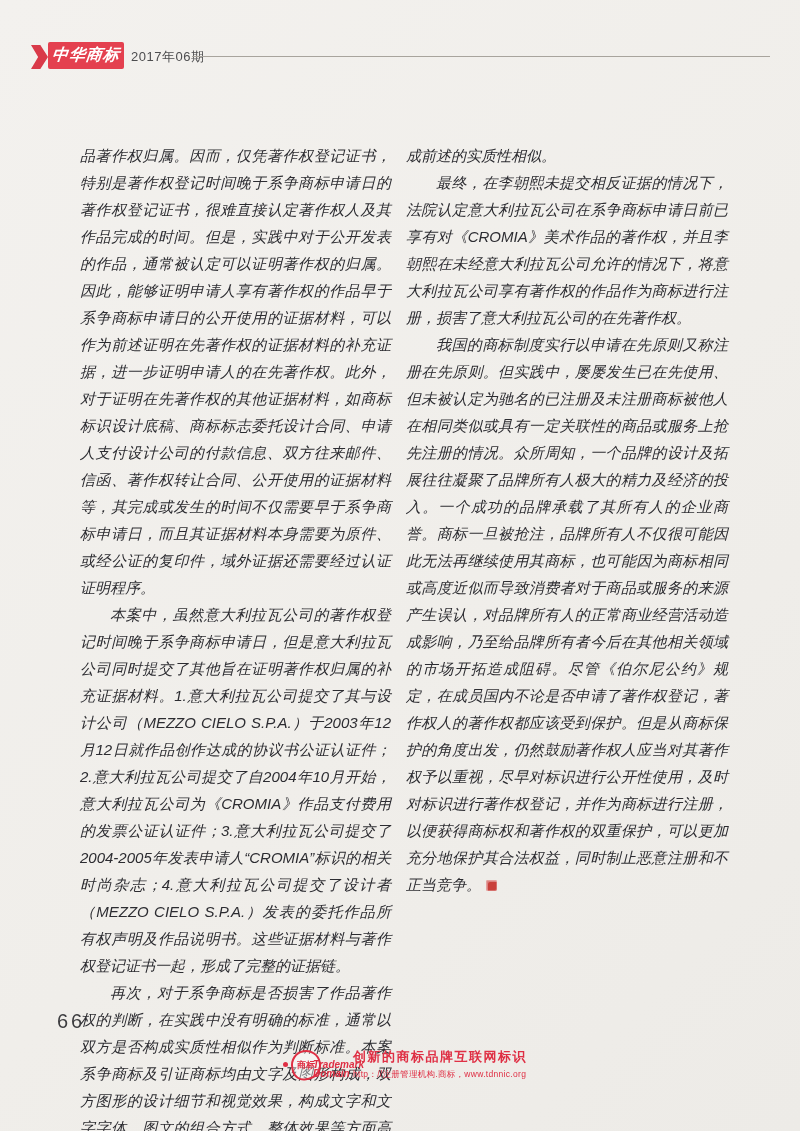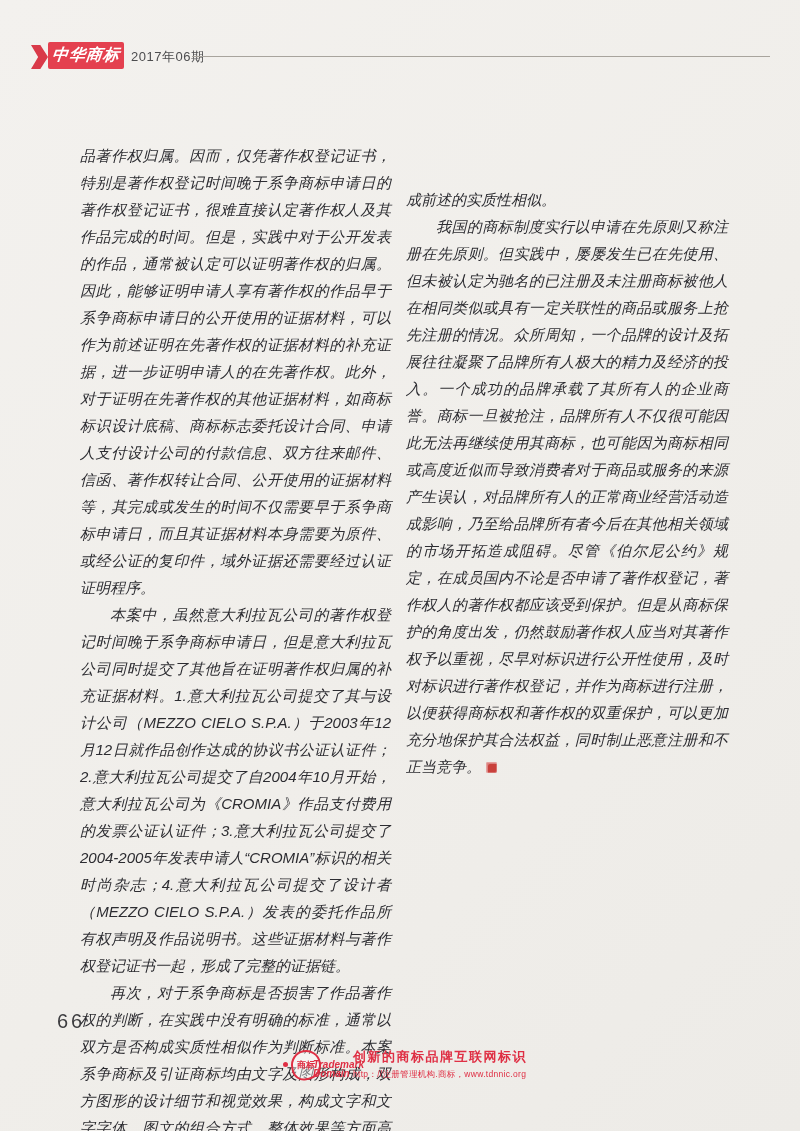--- a/index.html
+++ b/index.html
@@ -33,21 +33,21 @@
     position:absolute;left:131px;top:48px;
     font-size:13px;color:#4d4d4f;letter-spacing:0.5px;
   }
   .header-rule{
     position:absolute;left:192px;top:56px;width:578px;height:1px;
     background:#a8a49d;
   }
   
   .col{position:absolute;top:142px;}
   .col-left{left:80px;width:311px;}
-  .col-right{left:406px;width:322px;margin-top:44px;}
+  .col-right{left:406px;width:322px;}
   .para{
     margin:0;font-size:15px;line-height:27px;
     text-align:justify;text-justify:inter-character;
     color:#2c2c31;
     font-style:italic;
   }
   .indent{text-indent:2em;}
   .end-mark{
     display:inline-block;width:11px;height:11px;margin-left:5px;
     background:#c9403b;border-radius:2px;vertical-align:-1px;
@@ -108,20 +108,21 @@
 
   <main>
     <section class="col col-left">
       <p class="para">品著作权归属。因而，仅凭著作权登记证书，特别是著作权登记时间晚于系争商标申请日的著作权登记证书，很难直接认定著作权人及其作品完成的时间。但是，实践中对于公开发表的作品，通常被认定可以证明著作权的归属。因此，能够证明申请人享有著作权的作品早于系争商标申请日的公开使用的证据材料，可以作为前述证明在先著作权的证据材料的补充证据，进一步证明申请人的在先著作权。此外，对于证明在先著作权的其他证据材料，如商标标识设计底稿、商标标志委托设计合同、申请人支付设计公司的付款信息、双方往来邮件、信函、著作权转让合同、公开使用的证据材料等，其完成或发生的时间不仅需要早于系争商标申请日，而且其证据材料本身需要为原件、或经公证的复印件，域外证据还需要经过认证证明程序。</p>
       <p class="para indent">本案中，虽然意大利拉瓦公司的著作权登记时间晚于系争商标申请日，但是意大利拉瓦公司同时提交了其他旨在证明著作权归属的补充证据材料。1.意大利拉瓦公司提交了其与设计公司（MEZZO CIELO S.P.A.）于2003年12月12日就作品创作达成的协议书公证认证件；2.意大利拉瓦公司提交了自2004年10月开始，意大利拉瓦公司为《CROMIA》作品支付费用的发票公证认证件；3.意大利拉瓦公司提交了2004-2005年发表申请人“CROMIA”标识的相关时尚杂志；4.意大利拉瓦公司提交了设计者（MEZZO CIELO S.P.A.）发表的委托作品所有权声明及作品说明书。这些证据材料与著作权登记证书一起，形成了完整的证据链。</p>
       <p class="para indent">再次，对于系争商标是否损害了作品著作权的判断，在实践中没有明确的标准，通常以双方是否构成实质性相似作为判断标准。本案系争商标及引证商标均由文字及图形构成，双方图形的设计细节和视觉效果，构成文字和文字字体，图文的组合方式、整体效果等方面高度近似，已构</p>
     </section>
 
     <section class="col col-right">
       <p class="para">成前述的实质性相似。</p>
+      <p class="para indent">最终，在李朝熙未提交相反证据的情况下，法院认定意大利拉瓦公司在系争商标申请日前已享有对《CROMIA》美术作品的著作权，并且李朝熙在未经意大利拉瓦公司允许的情况下，将意大利拉瓦公司享有著作权的作品作为商标进行注册，损害了意大利拉瓦公司的在先著作权。</p>
       <p class="para indent"><span>我国的商标制度实行以申请在先原则又称注册在先原则。但实践中，屡屡发生已在先使用、但未被认定为驰名的已注册及未注册商标被他人在相同类似或具有一定关联性的商品或服务上抢先注册的情况。众所周知，一个品牌的设计及拓展往往凝聚了品牌所有人极大的精力及经济的投入。一个成功的品牌承载了其所有人的企业商誉。商标一旦被抢注，品牌所有人不仅很可能因此无法再继续使用其商标，也可能因为商标相同或高度近似而导致消费者对于商品或服务的来源产生误认，对品牌所有人的正常商业经营活动造成影响，乃至给品牌所有者今后在其他相关领域的市场开拓造成阻碍。尽管《伯尔尼公约》规定，在成员国内不论是否申请了著作权登记，著作权人的著作权都应该受到保护。但是从商标保护的角度出发，仍然鼓励著作权人应当对其著作权予以重视，尽早对标识进行公开性使用，及时对标识进行著作权登记，并作为商标进行注册，以便获得商标权和著作权的双重保护，可以更加充分地保护其合法权益，同时制止恶意注册和不正当竞争。</span><span class="end-mark"></span></p>
     </section>
   </main>
 
   <footer>
     <span class="page-num">66</span>
     <div class="footer-logo">
       <span class="logo-dot"></span>
       <span class="logo-globe">
         <span>商标</span>

